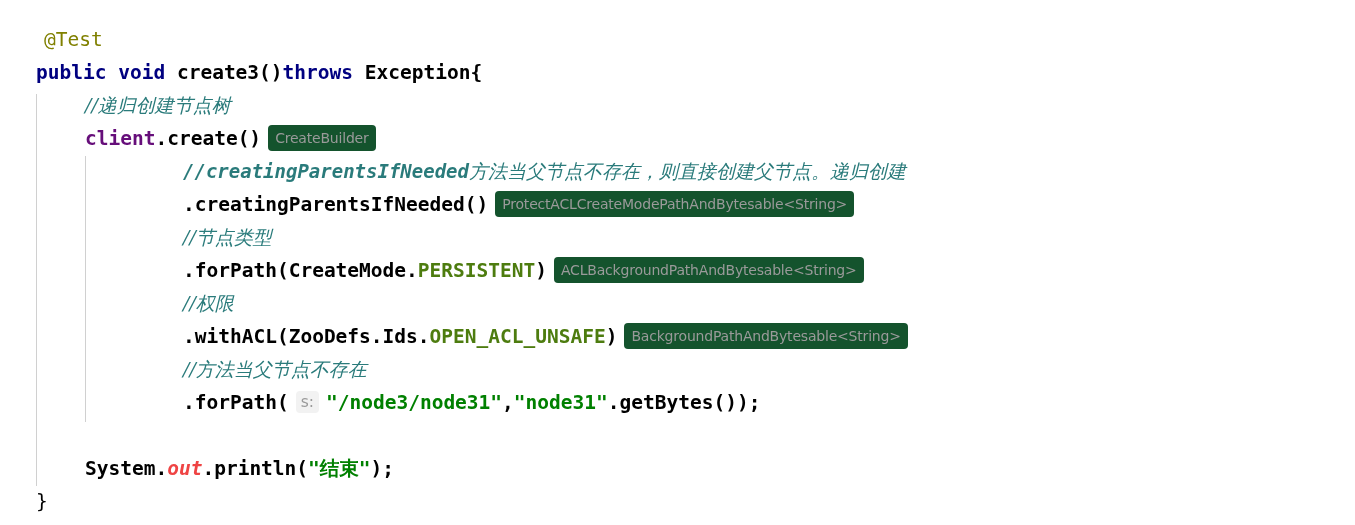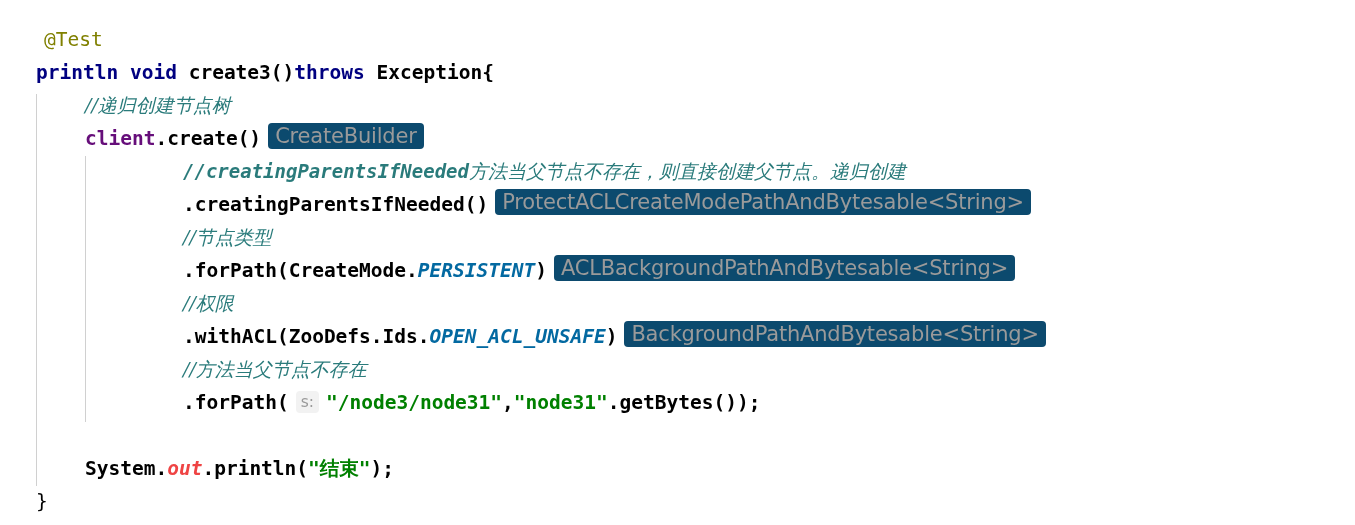--- a/index.html
+++ b/index.html
@@ -48,44 +48,44 @@
   .i0 { width: 36px; }
   .i1 { width: 85px; }
   .i2 { width: 183px; }
 
   
   .tok            { color: #000000; font-weight: bold; }
   .kw             { color: #000080; font-weight: bold; }
   .anno           { color: #808000; }
   .field          { color: #660e7a; font-weight: bold; }
   .static-field   { color: #ef4444; font-weight: bold; font-style: italic; }
-  .const          { color: #0369a1; font-weight: bold; font-style: italic; }
+  .const          { color: #4d7c0f; font-weight: bold; }
   .str            { color: #008000; font-weight: bold; }
   .brace-y        { color: #000000; }
 
   
   .comment {
     color: #2a7b7b;
     font-style: italic;
     font-family: "DejaVu Serif", "Liberation Serif", serif;
     font-size: 19px;
   }
   .comment .mono {
     font-family: "DejaVu Sans Mono", "Liberation Mono", monospace;
     font-size: 19px;
     font-weight: bold;
   }
 
   
   .inlay {
     display: inline-block;
-    background: #0c4a6e;
+    background: #14532d;
     color: #9a9a9a;
     font-family: "DejaVu Sans", "Liberation Sans", sans-serif;
-    font-size: 21px;
+    font-size: 14px;
     font-style: normal;
     font-weight: normal;
     border-radius: 4px;
     padding: 1px 7px;
     line-height: 24px;
     vertical-align: 2px;
     letter-spacing: -0.2px;
   }
   .inlay-param {
     display: inline-block;
@@ -103,21 +103,21 @@
 </head>
 <body>
 
 <div id="editor">
 
   <div class="indent-guide" id="guide-outer"></div>
   <div class="indent-guide" id="guide-inner"></div>
 
   <div class="line" style="top:23px;padding-left:8px;"><span class="ind i0"></span><span class="anno">@Test</span></div>
 
-  <div class="line" style="top:56px;"><span class="ind i0"></span><span class="kw">println</span><span class="tok"> </span><span class="kw">void</span><span class="tok"> </span><span class="tok">create3()</span><span class="kw">throws</span><span class="tok"> </span><span class="tok">Exception</span><span class="tok">{</span></div>
+  <div class="line" style="top:56px;"><span class="ind i0"></span><span class="kw">public</span><span class="tok"> </span><span class="kw">void</span><span class="tok"> </span><span class="tok">create3()</span><span class="kw">throws</span><span class="tok"> </span><span class="tok">Exception</span><span class="tok">{</span></div>
 
   <div class="line" style="top:89px;"><span class="ind i1"></span><span class="comment">//递归创建节点树</span></div>
 
   <div class="line" style="top:122px;"><span class="ind i1"></span><span class="field">client</span><span class="tok">.create()</span><span class="gap"></span><span class="inlay">CreateBuilder</span></div>
 
   <div class="line" style="top:155px;"><span class="ind i2"></span><span class="comment"><span class="mono">//creatingParentsIfNeeded</span><span>方法当父节点不存在，则直接创建父节点。递归创建</span></span></div>
 
   <div class="line" style="top:188px;"><span class="ind i2"></span><span class="tok">.creatingParentsIfNeeded()</span><span class="gap"></span><span class="inlay">ProtectACLCreateModePathAndBytesable&lt;String&gt;</span></div>
 
   <div class="line" style="top:221px;"><span class="ind i2"></span><span class="comment">//节点类型</span></div>

